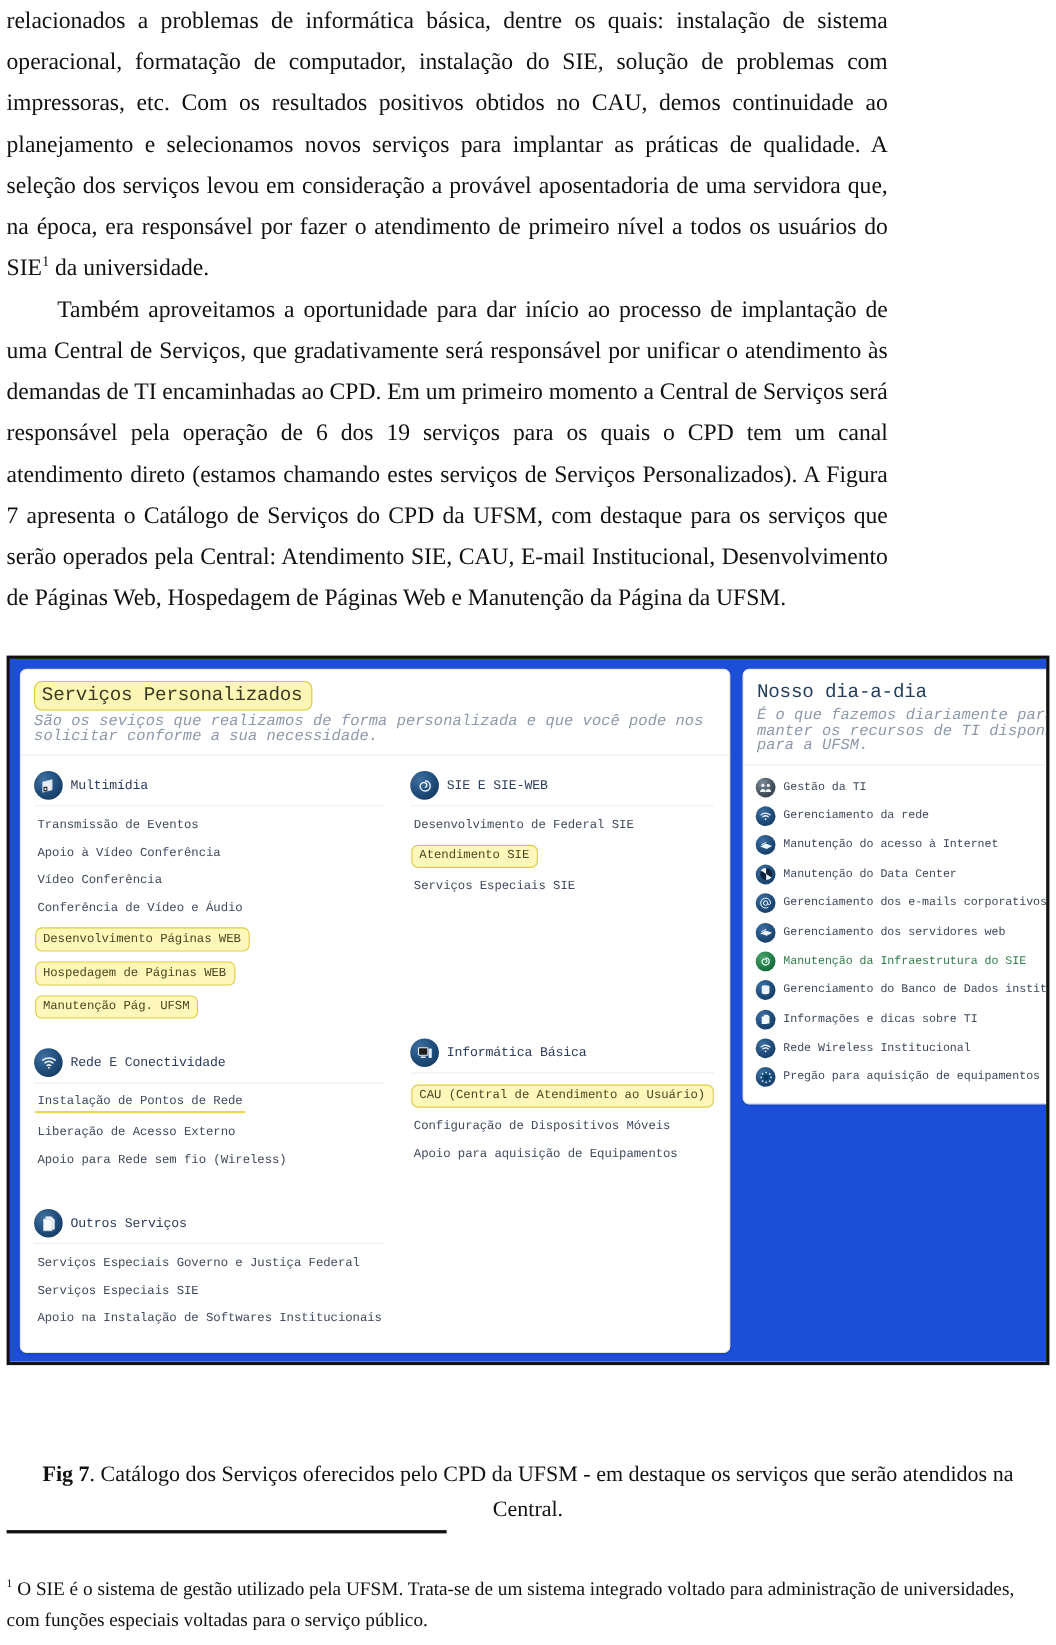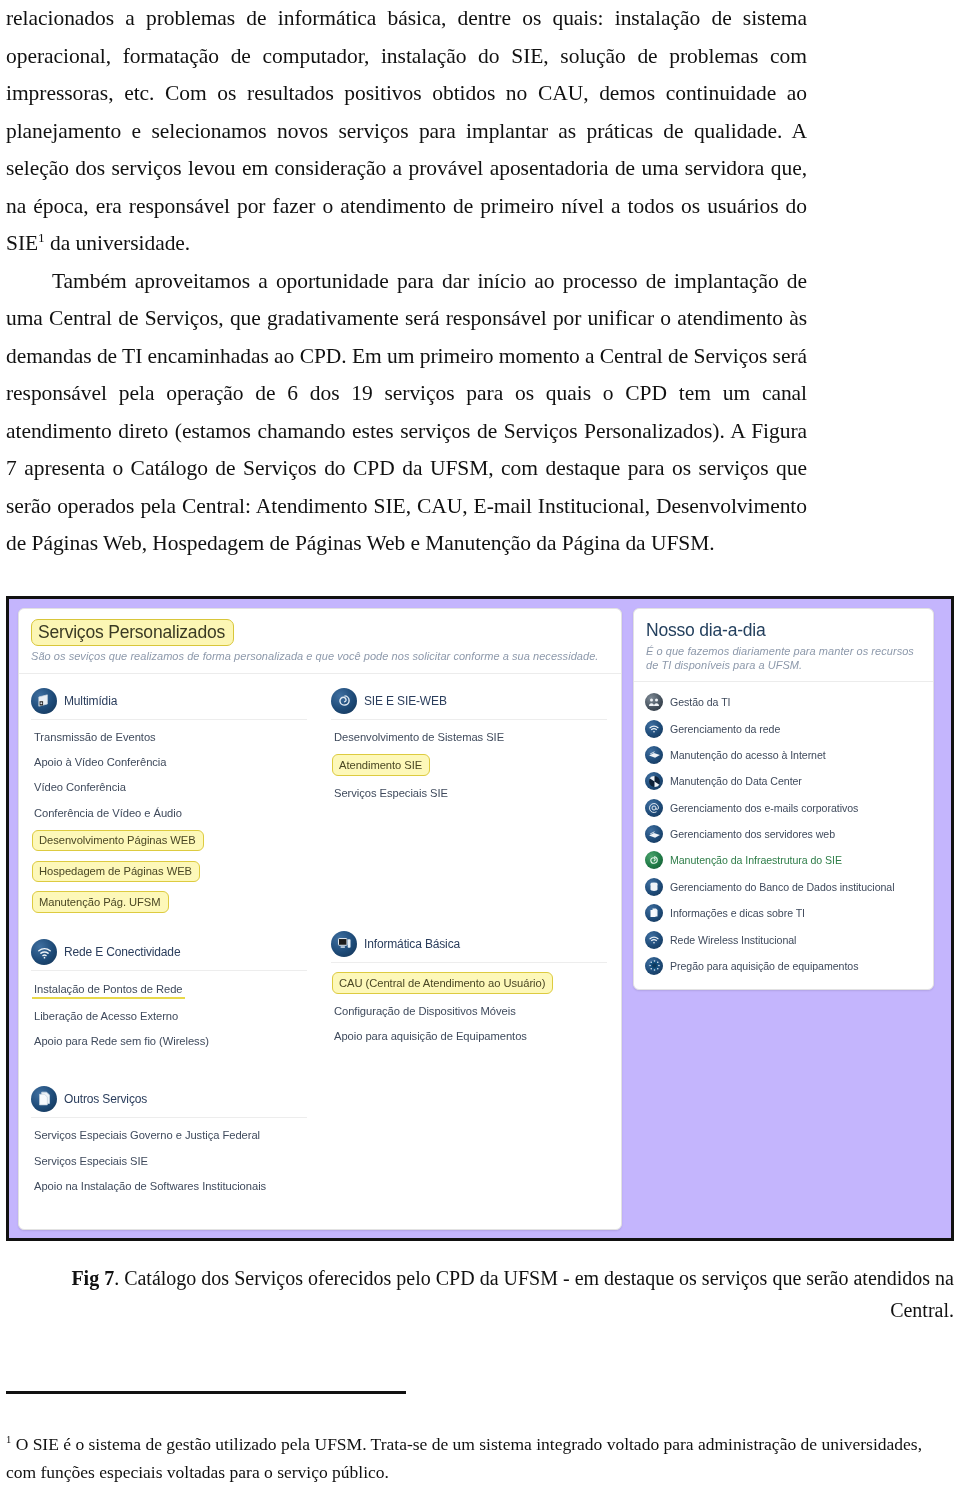--- a/index.html
+++ b/index.html
@@ -48,22 +48,22 @@
     box-sizing: border-box;
     overflow: hidden;
   }
   .catalog {
     position: absolute;
     left: 0; top: 0; right: 0; bottom: 0;
     display: flex;
     gap: 11px;
     padding: 9px 8px 8px 9px;
     box-sizing: border-box;
-    background: #c4b5fd;
-    font-family: Liberation Sans, sans-serif;
+    background: #1d4ed8;
+    font-family: Liberation Mono, monospace;
   }
   .card {
     background: #ffffff;
     border: 1px solid #e2e2e2;
     border-radius: 6px;
     box-shadow: 0 1px 2px rgba(0,0,0,0.10);
     box-sizing: border-box;
   }
   .card-left {
     flex: 0 0 604px;
@@ -91,21 +91,21 @@
   }
   .panel-title.hl {
     background: #fcf6b4;
     border: 1.6px solid #d8c63a;
     border-radius: 7px;
     padding: 1px 8px 2px 6px;
     color: #3a3a24;
   }
   .panel-sub {
     margin-top: 4px;
-    font-size: 11px;
+    font-size: 14px;
     font-style: italic;
     color: #8d99ab;
     line-height: 13.5px;
     letter-spacing: 0.05px;
   }
 
   
   .cols {
     display: flex;
     padding: 0;
@@ -189,26 +189,26 @@
   }
   .badge.dark {
     background: radial-gradient(circle at 34% 30%, #7f8b96 0%, #46525e 55%, #232c35 100%);
   }
   .badge svg { display: block; }
 
   
   .caption {
     position: absolute;
     left: 6px;
-    top: 1262px;
+    top: 1324px;
     width: 948px;
     font-size: 20px;
     line-height: 32px;
     color: #111;
-    text-align: right;
+    text-align: center;
   }
   .caption b { font-weight: bold; }
 
   .fn-rule {
     position: absolute;
     left: 6px;
     top: 1391px;
     width: 400px;
     height: 0;
     border-top: 3px solid #111;
@@ -310,21 +310,21 @@
           <div class="group">
             <div class="group-head">
               <span class="badge">
                 <svg width="17" height="17" viewBox="0 0 24 24" fill="none" stroke="#dfe9f2" stroke-width="2">
                     <path d="M12 5.5a6.5 6.5 0 1 1-6.4 7.6 5 5 0 0 1 5-5.6 3.7 3.7 0 0 1 3.6 4 2.6 2.6 0 0 1-2.7 2.2"></path>
                   </svg>
               </span>
               <span class="group-name">SIE E SIE-WEB</span>
             </div>
             <ul class="items">
-              <li class="item"><span class="txt">Desenvolvimento de Sistemas SIE</span></li>
+              <li class="item"><span class="txt">Desenvolvimento de Federal SIE</span></li>
               <li class="item box"><span class="txt">Atendimento SIE</span></li>
               <li class="item"><span class="txt">Serviços Especiais SIE</span></li>
             </ul>
           </div>
 
           <div class="group" style="margin-top:119px;">
             <div class="group-head">
               <span class="badge">
                 <svg width="17" height="17" viewBox="0 0 24 24">
                     <rect x="3.5" y="5" width="12" height="9.5" rx="1" fill="#1c1c1c" stroke="#e6eef5" stroke-width="1.4"></rect>

